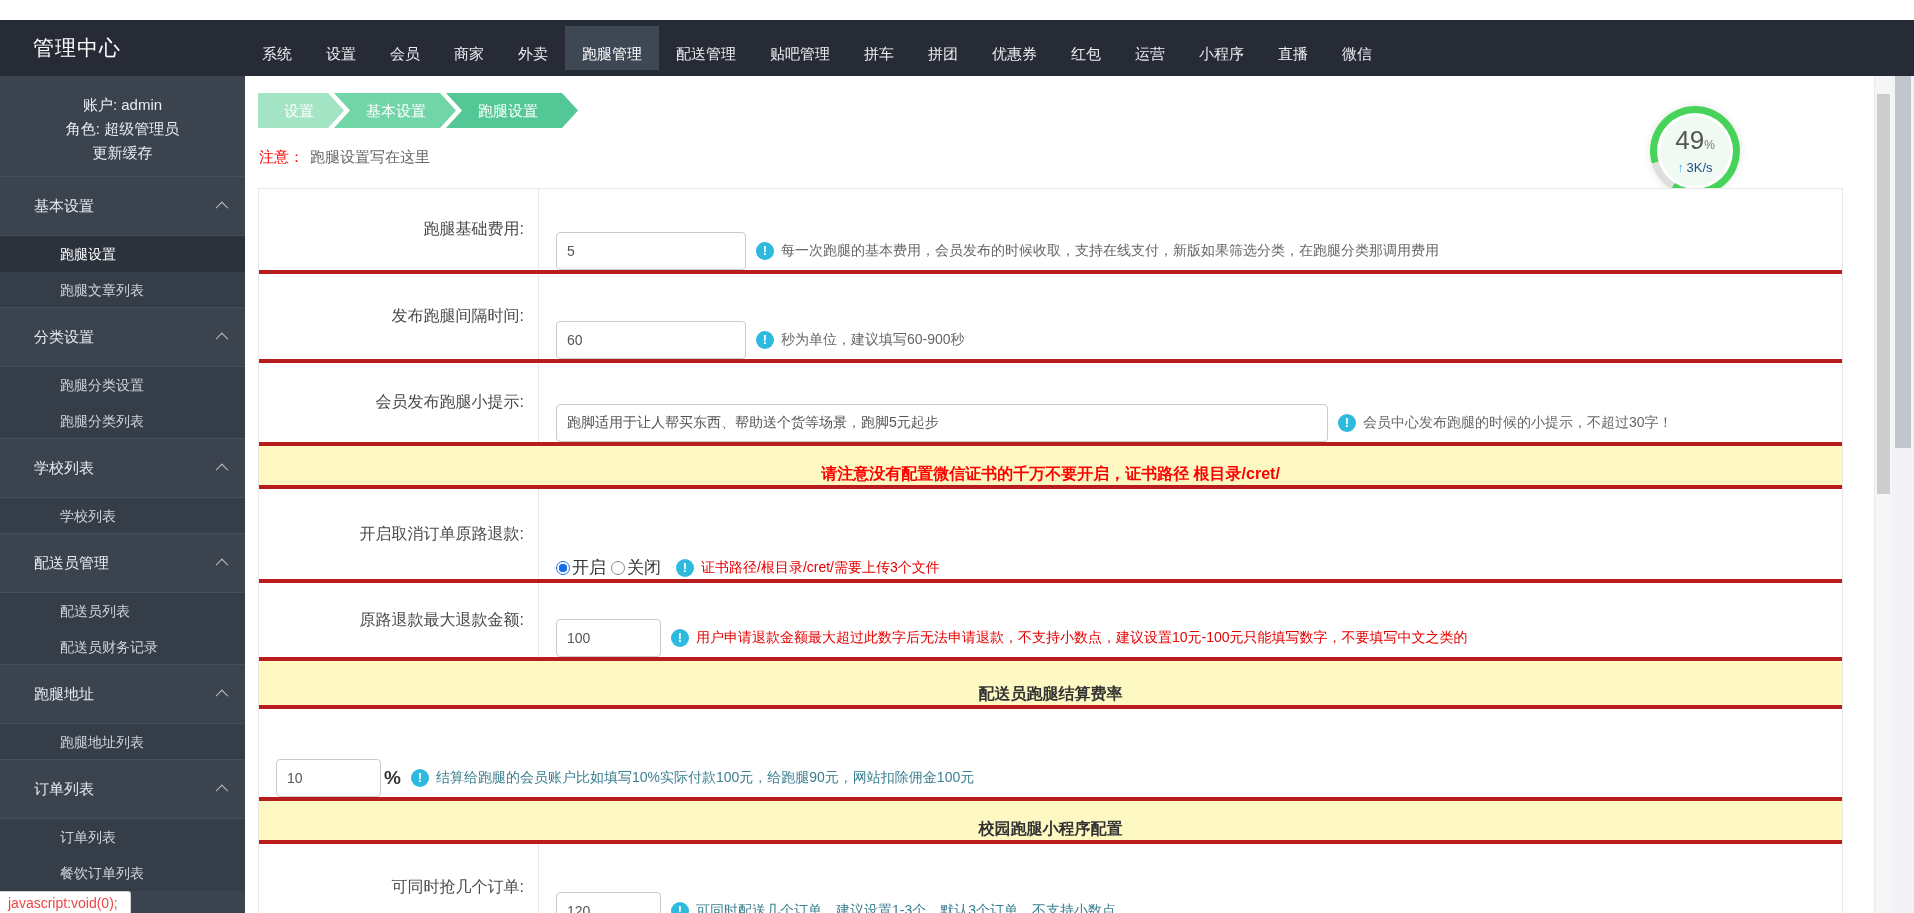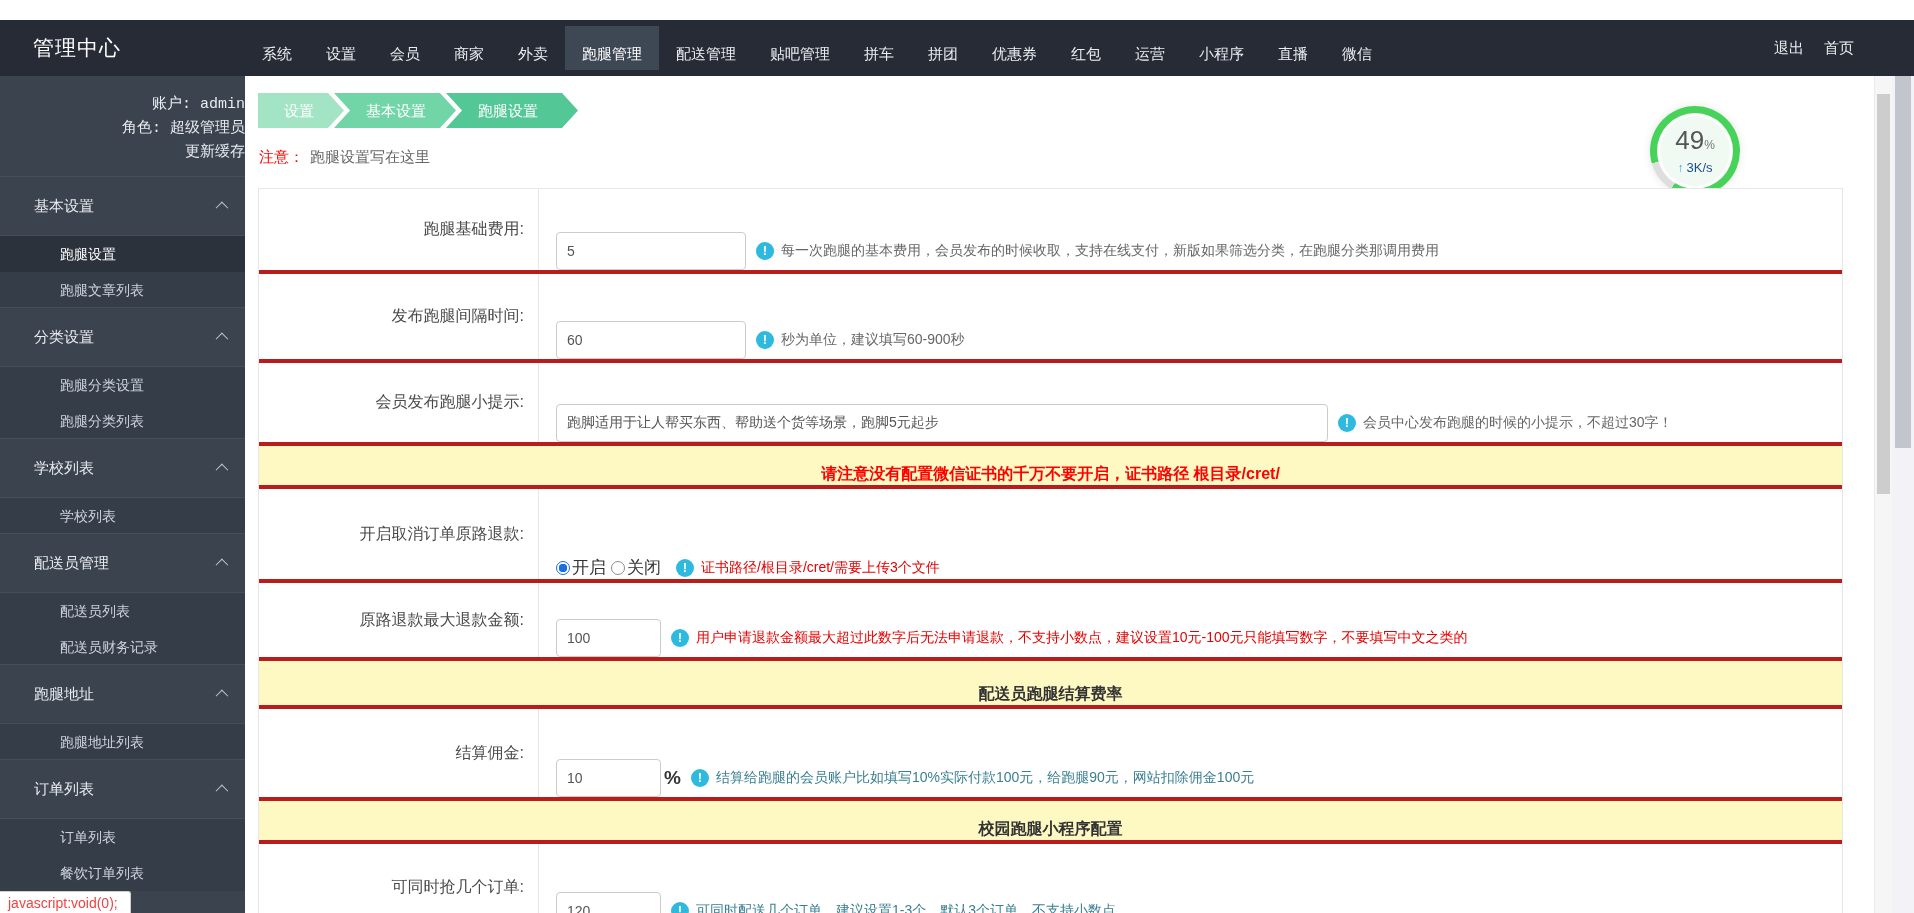--- a/index.html
+++ b/index.html
@@ -12,21 +12,21 @@
   .topnav{position:absolute;left:0;top:0;width:1914px;height:56px;background:#262b36;
     display:flex;align-items:center;color:#fff;z-index:5;}
   .brand{width:245px;box-sizing:border-box;padding-left:33px;font-size:21px;color:#fff;letter-spacing:1px;}
   .nav-items{display:flex;height:44px;}
   .nav-item{padding:0 17px;line-height:56px;font-size:15px;color:#ebedf0;cursor:pointer;white-space:nowrap;}
   .nav-item.active{background:#3e4754;color:#fff;}
   .nav-right{margin-left:auto;display:flex;gap:20px;padding-right:60px;}
   .nav-link{font-size:15px;color:#ebedf0;cursor:pointer;line-height:56px;}
   
   .sidebar{position:absolute;left:0;top:56px;width:245px;height:857px;background:#3b434f;color:#dfe4ea;}
-  .account{box-sizing:border-box;height:101px;padding-top:17px;text-align:right;font-size:15px;line-height:24px;color:#e8ebef;font-family:Liberation Mono, monospace;}
+  .account{box-sizing:border-box;height:101px;padding-top:17px;text-align:center;font-size:15px;line-height:24px;color:#e8ebef;}
   .account .refresh{cursor:pointer;}
   .m-group{box-sizing:border-box;height:60px;display:flex;align-items:center;justify-content:space-between;
     padding:0 20px 0 34px;font-size:15px;color:#e8ebef;border-top:1px solid #454e5a;border-bottom:1px solid #454e5a;
     cursor:pointer;margin-top:-1px;}
   .chev{width:8px;height:8px;border-top:1px solid #c4cad2;border-right:1px solid #c4cad2;
     transform:rotate(-45deg) translateY(2px);}
   .m-item{height:36px;line-height:36px;padding-left:60px;font-size:14px;background:#353d48;color:#ced4dc;cursor:pointer;}
   .m-item.active{background:#2b323c;color:#fff;}
   
   .main{position:absolute;left:245px;top:56px;width:1629px;height:857px;background:#fff;}
@@ -114,24 +114,20 @@
         <div class="nav-item">贴吧管理</div>
         <div class="nav-item">拼车</div>
         <div class="nav-item">拼团</div>
         <div class="nav-item">优惠券</div>
         <div class="nav-item">红包</div>
         <div class="nav-item">运营</div>
         <div class="nav-item">小程序</div>
         <div class="nav-item">直播</div>
         <div class="nav-item">微信</div>
       </div>
-    <div class="nav-right">
-        <div class="nav-link">退出</div>
-        <div class="nav-link">首页</div>
-      </div>
   </div>
 
   <div class="sidebar">
     <div class="account">
       <div>账户: admin</div>
       <div>角色: 超级管理员</div>
       <div class="refresh">更新缓存</div>
     </div>
     <div class="menu">
         <div class="m-group">
@@ -239,21 +235,20 @@
           <div class="fbody">
             <input class="f-input sm" type="text" value="100" style="">
             <span class="icon-info">!</span>
             <span class="help red">用户申请退款金额最大超过此数字后无法申请退款，不支持小数点，建议设置10元-100元只能填写数字，不要填写中文之类的</span>
           </div>
         </div>
         <div class="frow center" style="height: 48px;">
           <span class="section-text">配送员跑腿结算费率</span>
         </div>
         <div class="frow" style="height: 92px;">
-          <div class="flabel">结算佣金:</div>
           <div class="fbody">
             <input class="f-input sm" type="text" value="10" style="">
             <span class="suffix">%</span>
             <span class="icon-info">!</span>
             <span class="help teal">结算给跑腿的会员账户比如填写10%实际付款100元，给跑腿90元，网站扣除佣金100元</span>
           </div>
         </div>
         <div class="frow center" style="height: 43px;">
           <span class="section-text">校园跑腿小程序配置</span>
         </div>

